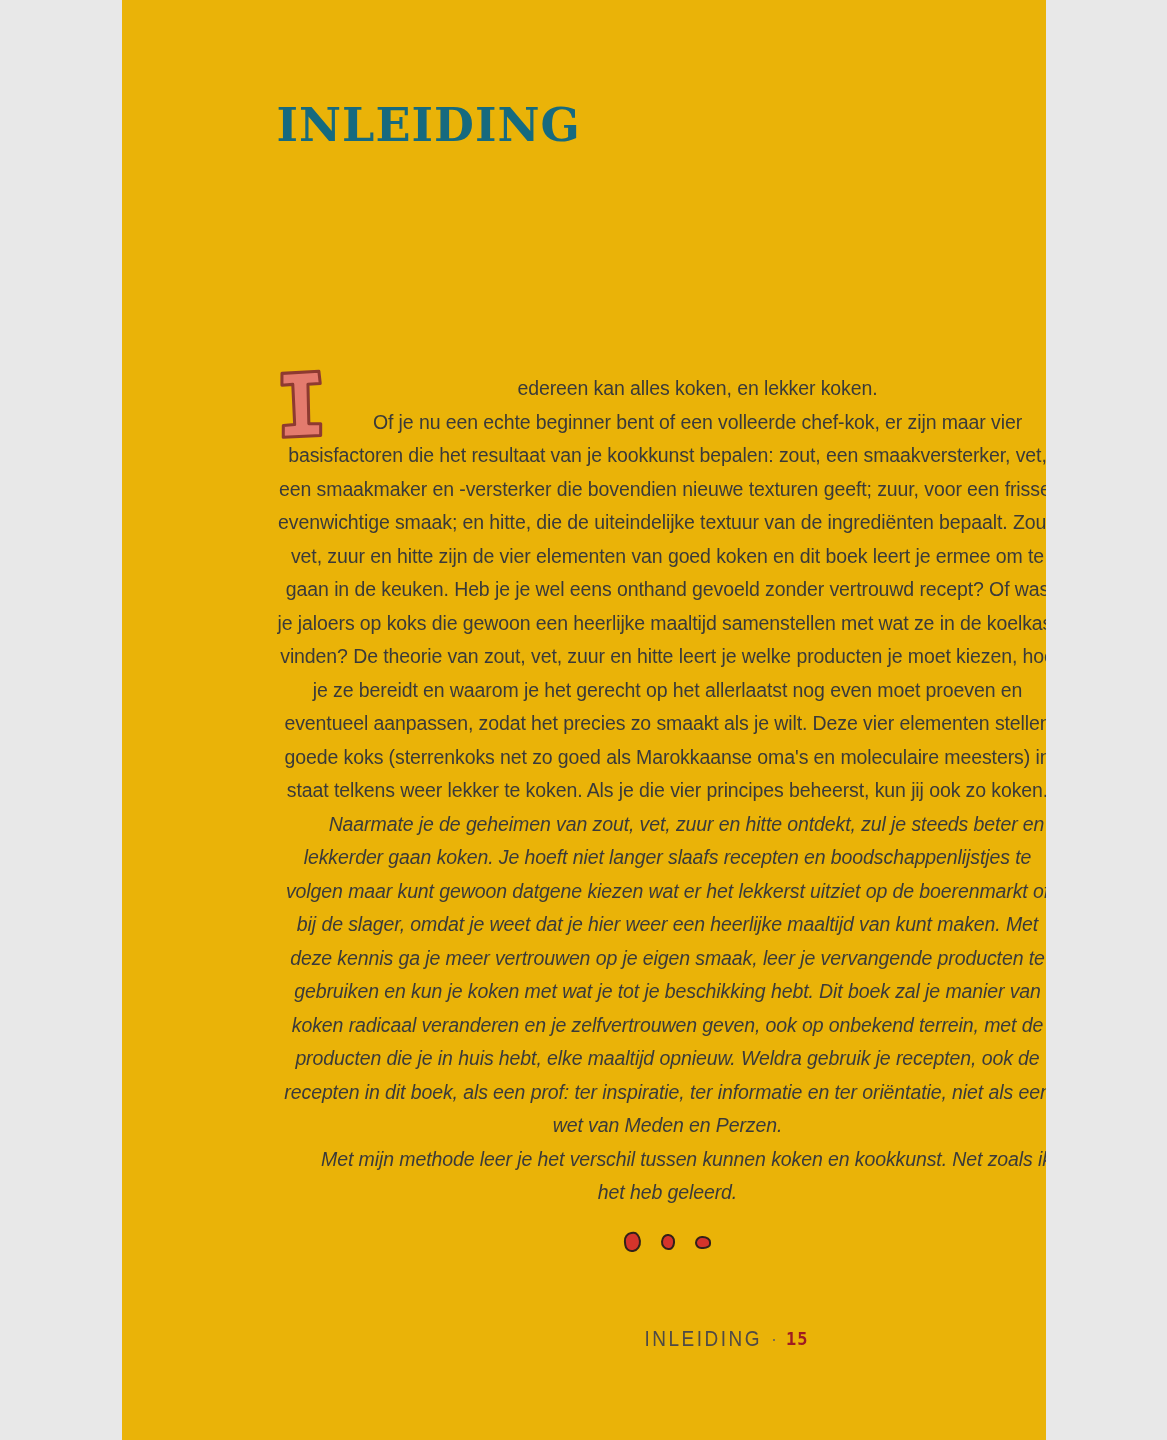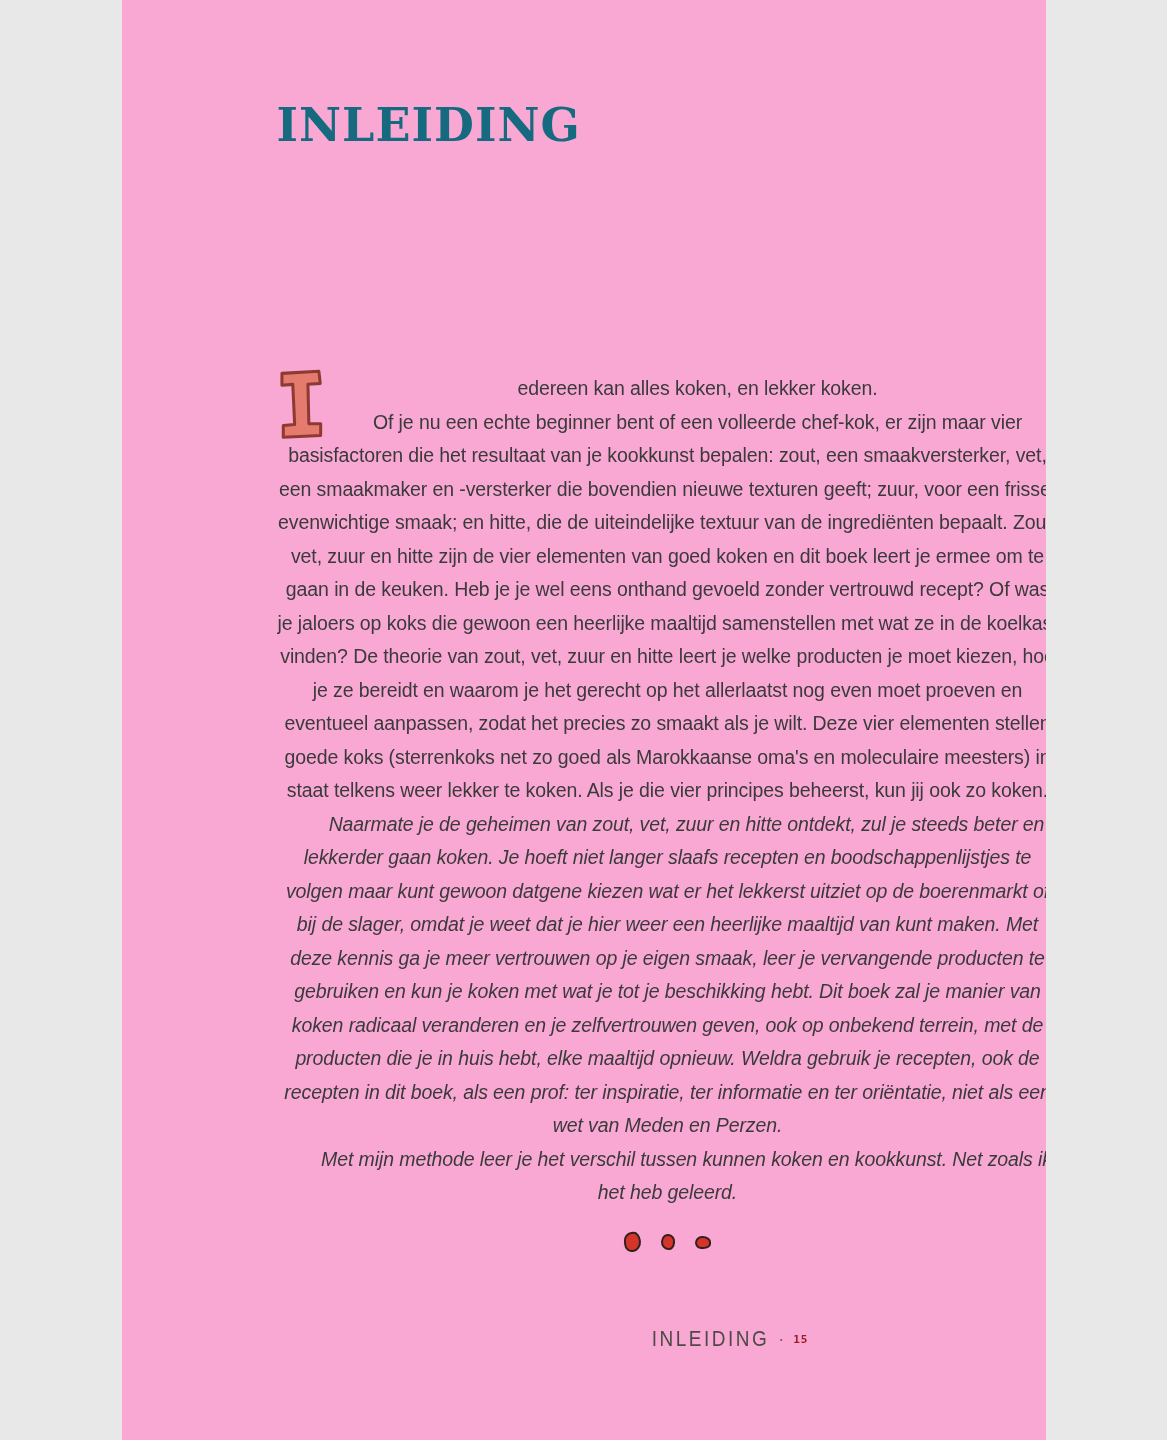--- a/index.html
+++ b/index.html
@@ -1,20 +1,20 @@
 <!DOCTYPE html>
 <html><head>
 <meta charset="utf-8">
 <style>
   * { margin:0; padding:0; box-sizing:border-box; }
   html,body { background:#e8e8e8; }
   .page {
     position:relative;
     width:924px; height:1440px;
-    background:#f9a8d4;
+    background:#eab308;
     margin:0 auto;
     overflow:hidden;
     font-family:"Liberation Sans", sans-serif;
   }
   .page-title {
     position:absolute;
     left:155px; top:98px;
     font-family:"DejaVu Serif", serif;
     font-weight:bold;
     font-size:46px;
@@ -70,21 +70,21 @@
     color:#4f4a46;
     transform:scaleY(1.12);
   }
   .footer-sep {
     color:#6b6460;
     font-size:18px;
   }
   .footer-pagenum {
     font-family:"DejaVu Sans Mono", monospace;
     font-weight:bold;
-    font-size:11px;
+    font-size:17px;
     color:#9e1b22;
     letter-spacing:1px;
   }
 </style>
 </head>
 <body>
 
 <div class="page">
 
   <h1 class="page-title">INLEIDING</h1>

